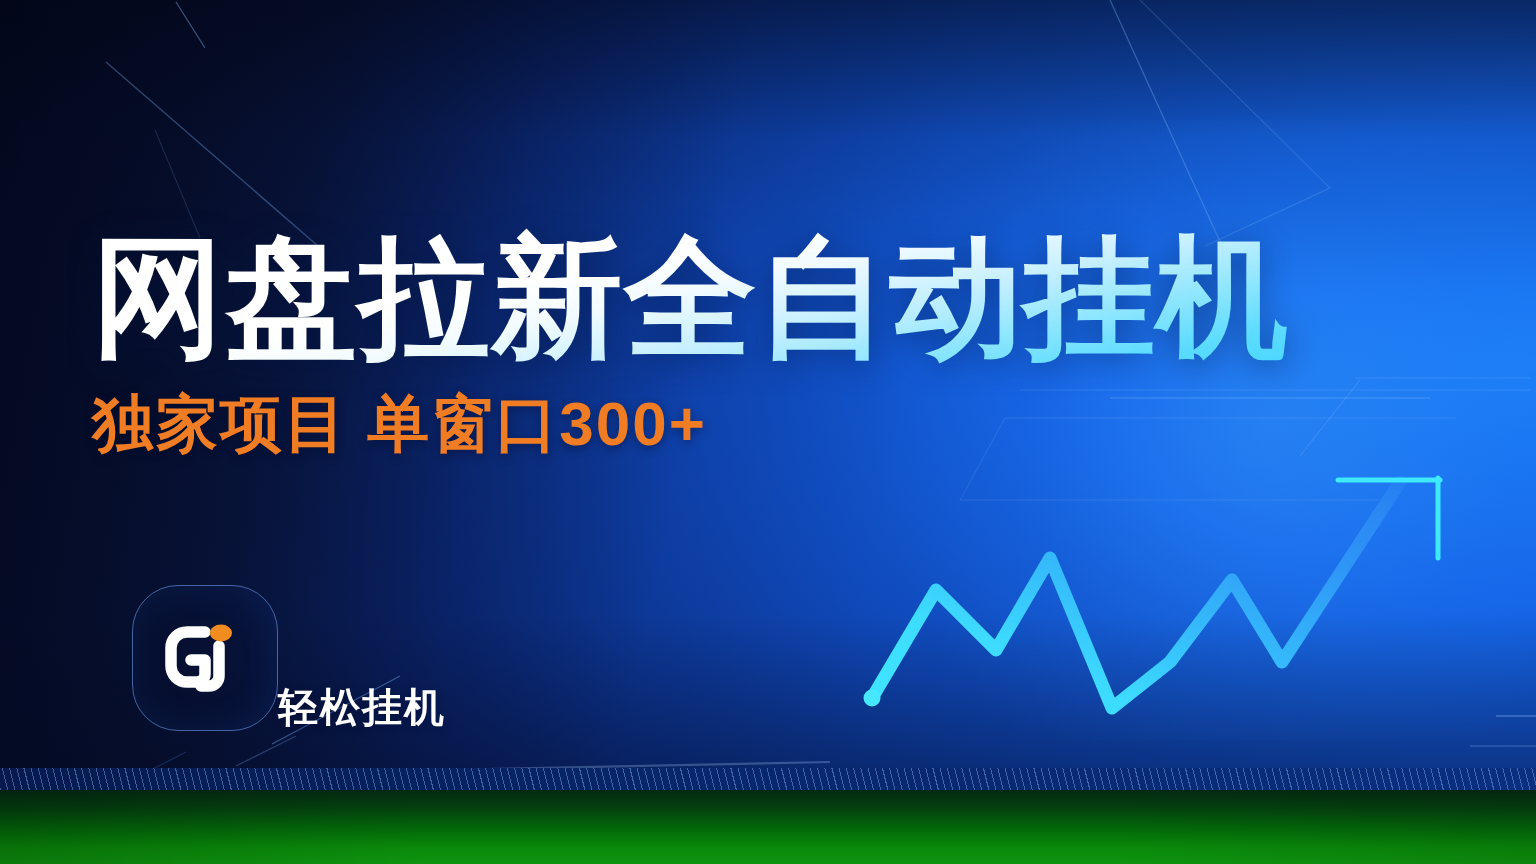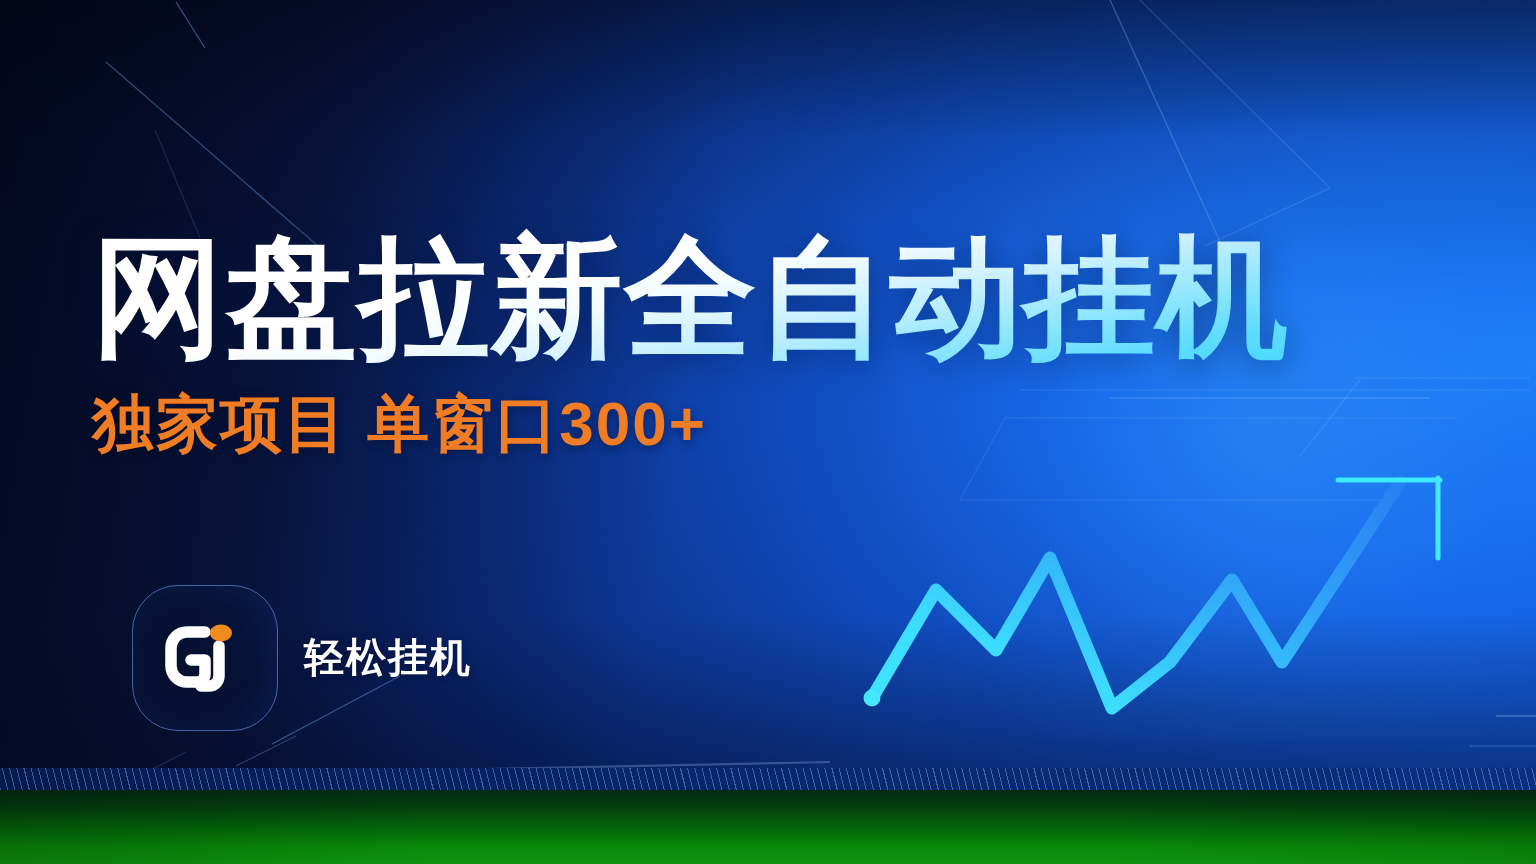--- a/index.html
+++ b/index.html
@@ -92,22 +92,21 @@
     white-space: nowrap;
     text-shadow: 0 3px 10px rgba(0,10,45,0.45);
   }
 
   
   .brand-row {
     position: absolute;
     left: 108px;
     top: 585px;
     display: flex;
-    align-items: center;
-    gap: 26px;
+    align-items: flex-end;
     padding-left: 24px;
   }
   .logo-badge {
     position: relative;
     width: 144px;
     height: 144px;
     border: 1.6px solid rgba(120,170,255,0.55);
     border-radius: 46px;
     display: flex;
     align-items: center;

